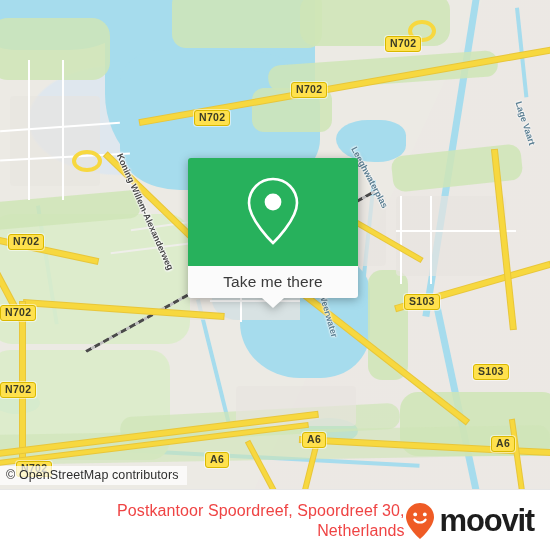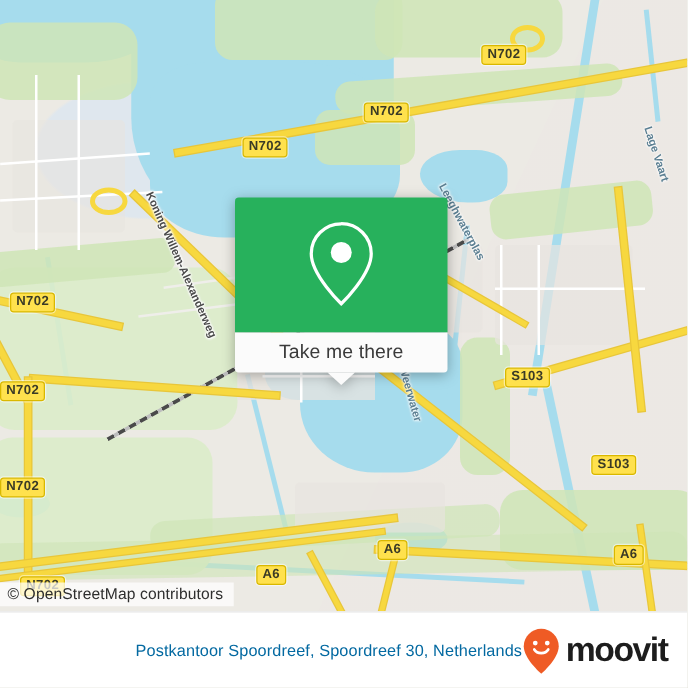--- a/index.html
+++ b/index.html
@@ -63,24 +63,24 @@
     width:0;height:0;border-left:11px solid transparent;border-right:11px solid transparent;
     border-top:10px solid #fbfbfb;}
 
   
   .attrib{position:absolute;left:0;top:466px;background:rgba(255,255,255,.72);
     padding:2px 8px 3px 6px;color:#2e2e2e;font-size:12.5px;letter-spacing:.1px;}
 
   
   .footer{position:absolute;left:0;top:489px;width:550px;height:61px;background:#ffffff;
     border-top:1px solid #e6e6e6;display:flex;align-items:center;}
-  .footer-title{flex:1;padding-left:26px;color:#0369a1;font-size:13px;line-height:20px;
+  .footer-title{flex:1;padding-left:26px;color:#ef4444;font-size:16px;line-height:20px;
     letter-spacing:.1px;max-width:400px;}
   .brand{display:flex;align-items:center;gap:5px;padding-right:16px;}
-  .brand-word{color:#1d1d1d;font-size:27px;font-weight:700;letter-spacing:-1.2px;line-height:31px;}
+  .brand-word{color:#1d1d1d;font-size:31px;font-weight:700;letter-spacing:-1.2px;line-height:31px;}
 </style>
 </head>
 <body>
 
 <div class="app">
 
   <div class="map">
     <div class="map-base"></div>
 
     <div class="water" style="left:-10px;top:-10px;width:130px;height:60px;border-radius:0 0 40% 20%;"></div>

